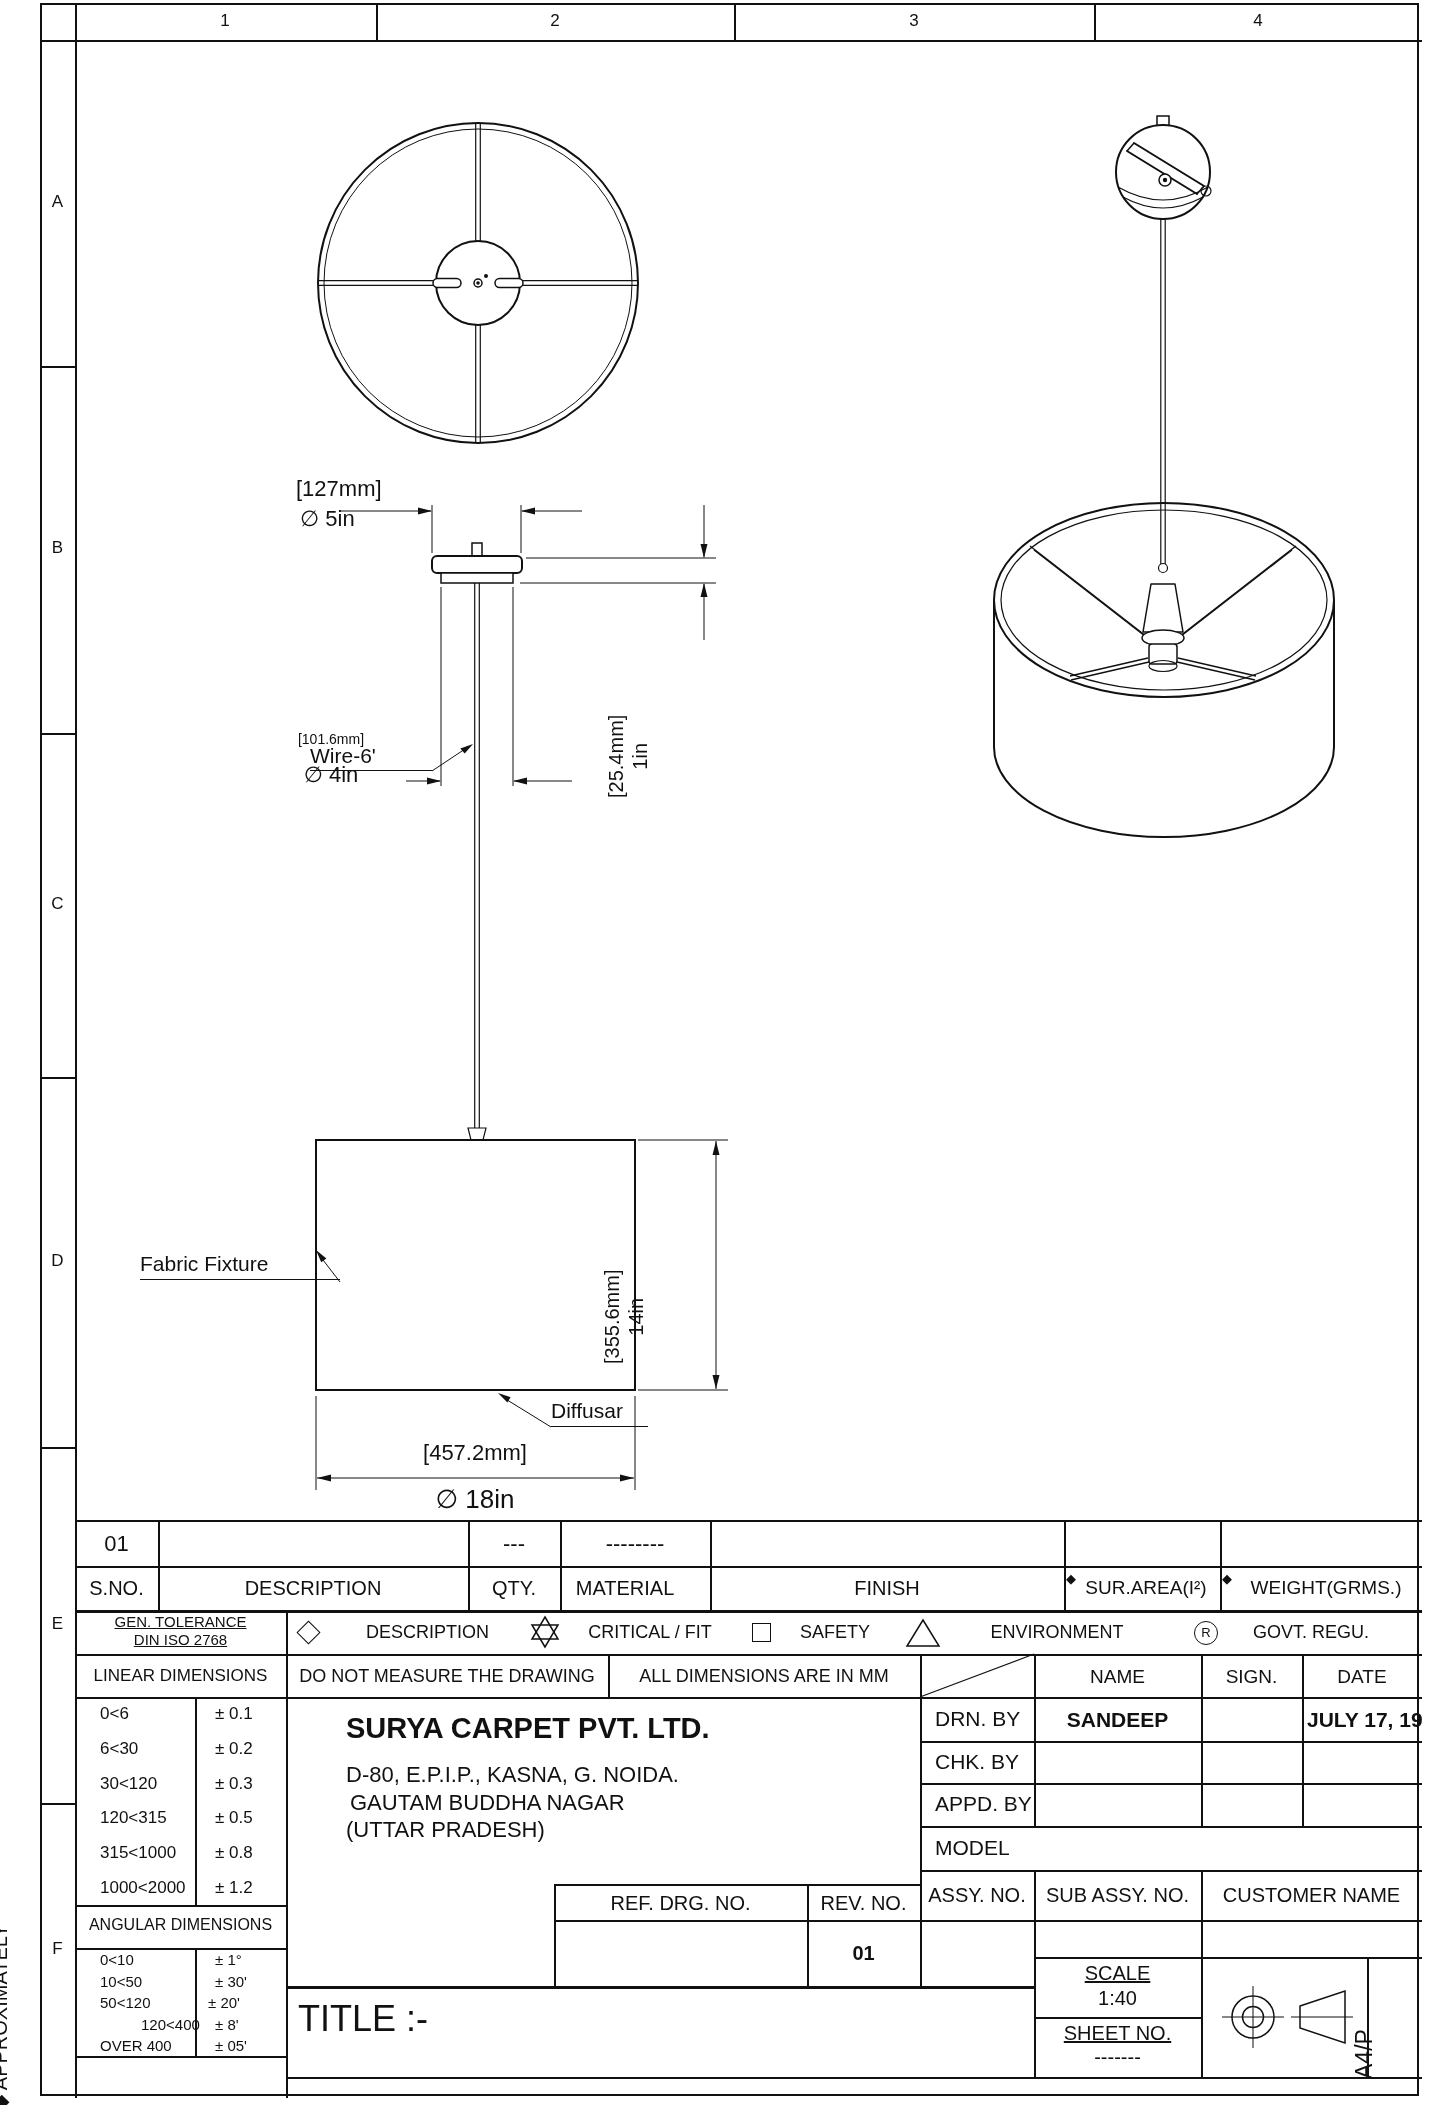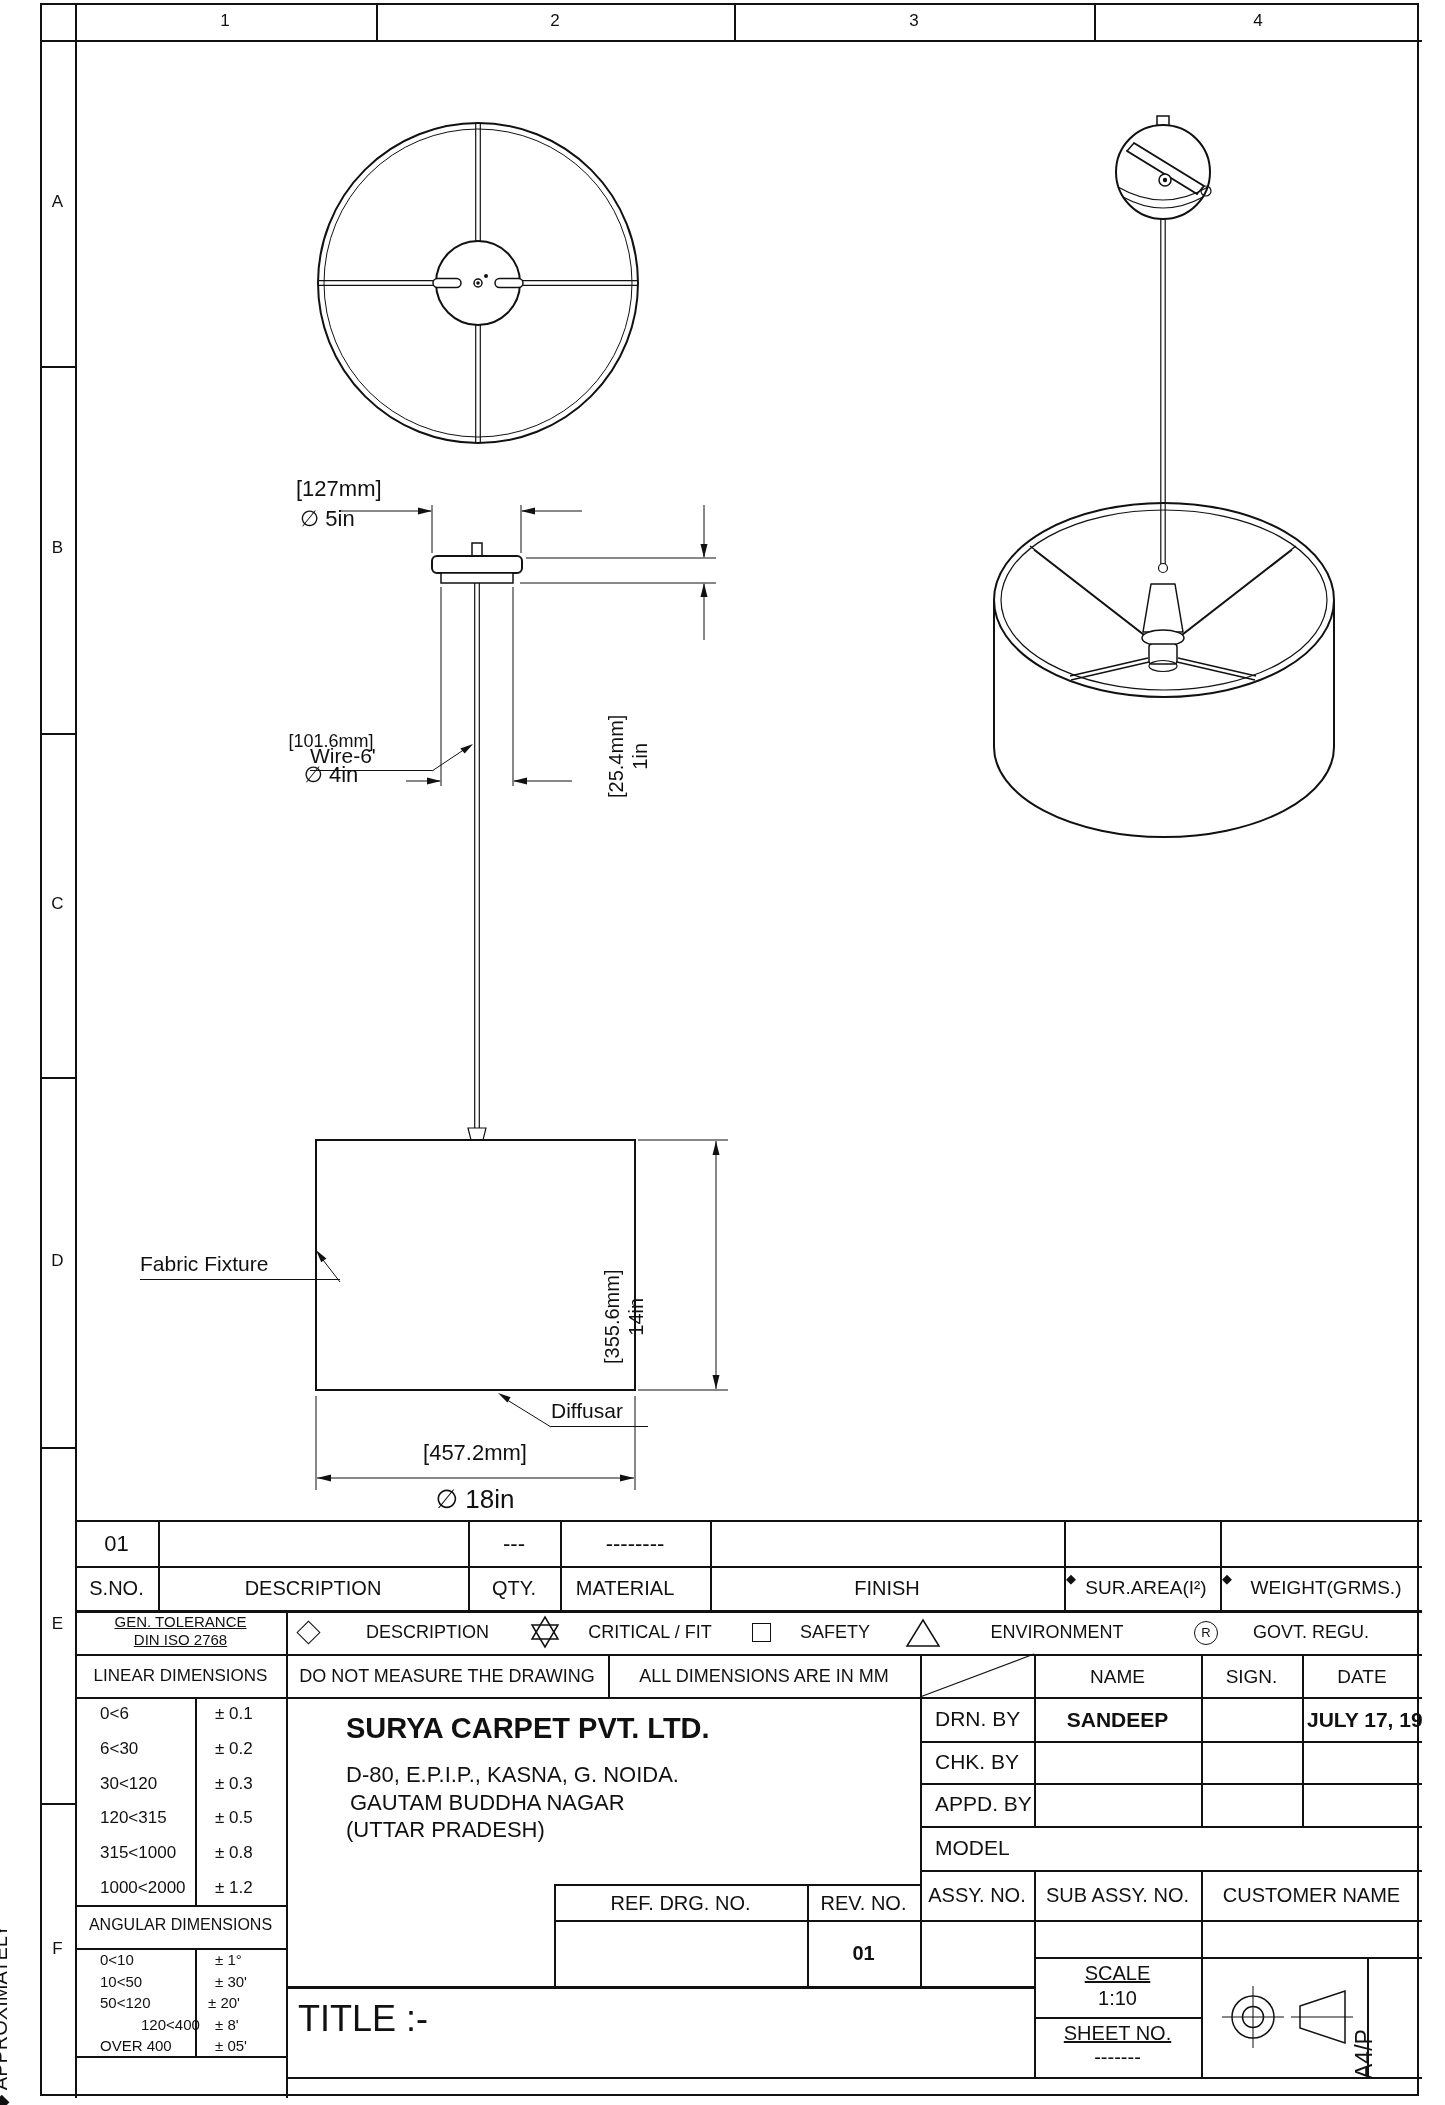--- a/index.html
+++ b/index.html
@@ -166,21 +166,21 @@
   <div class="t c" style="left:40px;top:1939px;width:35px;font-size:17px;">F</div>
 
   <div class="rot" style="left:12px;top:2086px;font-size:20px;">
     <span>◆</span>
     <span>APPROXIMATELY</span>
   </div>
 
   <div class="t" style="left:296px;top:476px;font-size:22px;">[127mm]</div>
   <div class="t" style="left:300px;top:506px;font-size:22px;">∅ 5in</div>
 
-  <div class="t c" style="left:256px;top:731px;width:150px;font-size:18px;">[101.6mm]</div>
+  <div class="t c" style="left:256px;top:731px;width:150px;font-size:14px;">[101.6mm]</div>
   <div class="t c" style="left:256px;top:762px;width:150px;font-size:22px;">∅ 4in</div>
 
   <div class="rot" style="left:652px;top:750px;font-size:20px;line-height:24px;">
     <div>[25.4mm]</div>
     <div class="c">1in</div>
   </div>
 
   <div class="t" style="left:310px;top:744px;width:122px;font-size:21px;border-bottom:1.5px solid #111;padding-bottom:2px;">Wire-6'</div>
 
   <div class="t" style="left:140px;top:1252px;width:200px;font-size:21px;border-bottom:1.5px solid #111;padding-bottom:3px;">Fabric Fixture</div>
@@ -317,19 +317,19 @@
   <div class="t c" style="left:554px;top:1892px;width:253px;font-size:20px;">REF. DRG. NO.</div>
   <div class="t c" style="left:807px;top:1892px;width:113px;font-size:20px;">REV. NO.</div>
   <div class="t c" style="left:918px;top:1884px;width:118px;font-size:20px;">ASSY. NO.</div>
   <div class="t c" style="left:1034px;top:1884px;width:167px;font-size:20px;">SUB ASSY. NO.</div>
   <div class="t c" style="left:1201px;top:1884px;width:221px;font-size:20px;">CUSTOMER NAME</div>
   <div class="t c b" style="left:807px;top:1942px;width:113px;font-size:20px;">01</div>
 
   <div class="t" style="left:298px;top:1998px;font-size:36px;font-weight:300;">TITLE :-</div>
 
   <div class="t c u" style="left:1034px;top:1962px;width:167px;font-size:20px;">SCALE</div>
-  <div class="t c" style="left:1034px;top:1987px;width:167px;font-size:20px;">1:10</div>
+  <div class="t c" style="left:1034px;top:1987px;width:167px;font-size:20px;">1:40</div>
   <div class="t c u" style="left:1034px;top:2022px;width:167px;font-size:20px;">SHEET NO.</div>
   <div class="t c" style="left:1034px;top:2046px;width:167px;font-size:20px;">-------</div>
 
   <div class="rot" style="left:1378px;top:2052px;font-size:23px;">A4/P</div>
 
 </div>
 
 </body></html>

